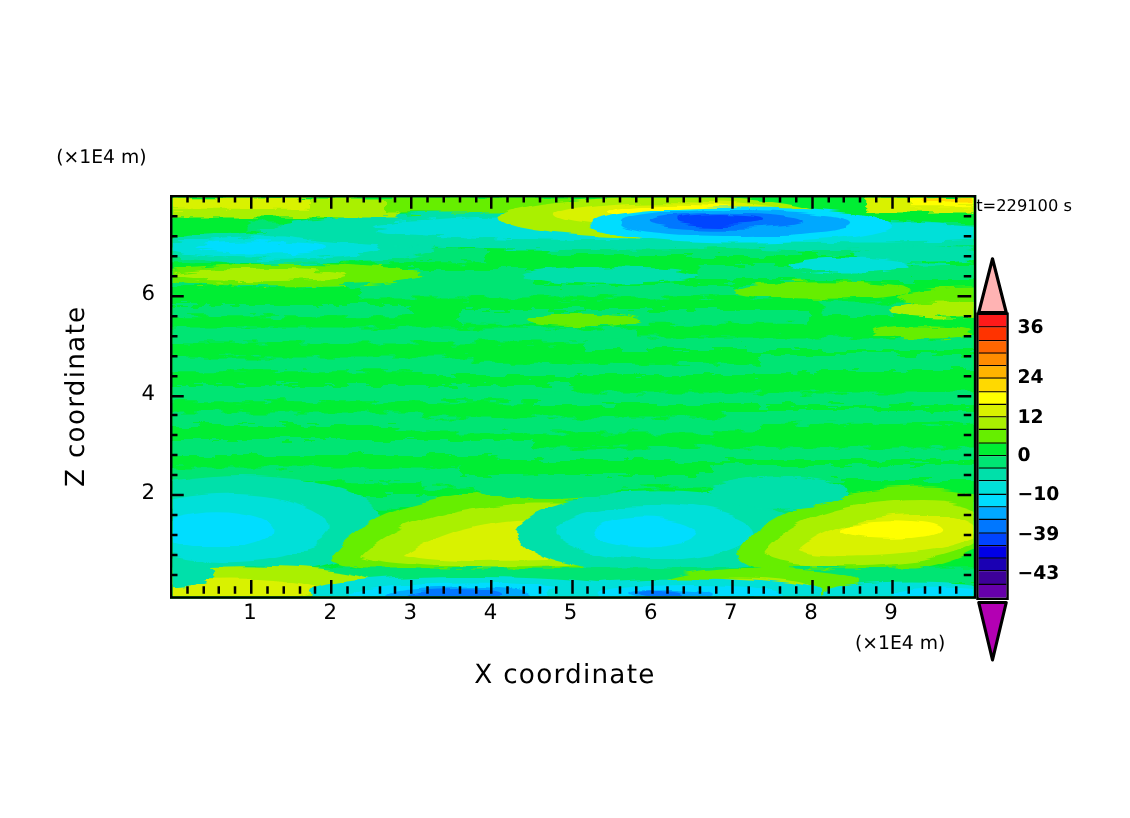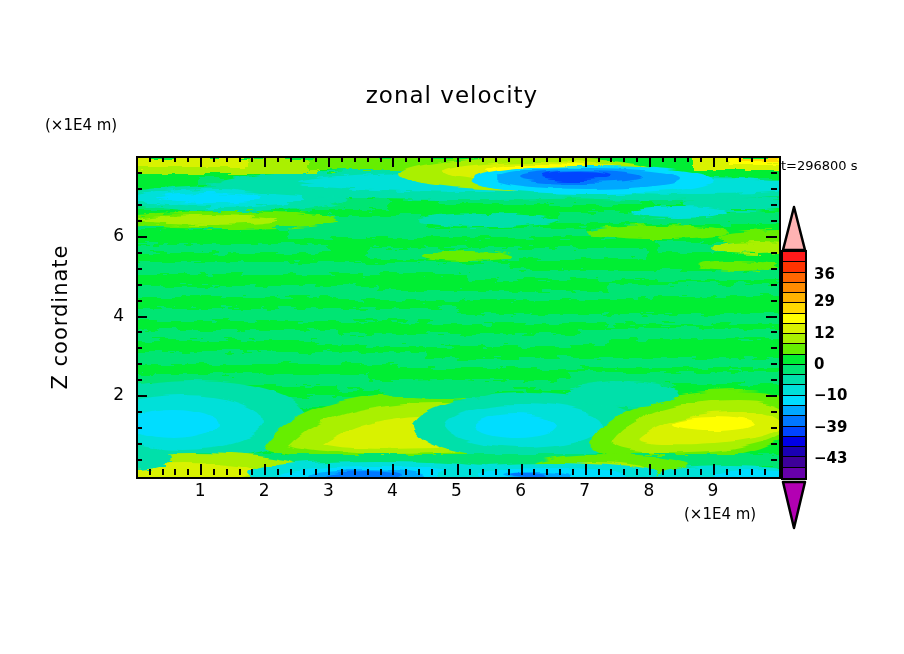--- a/index.html
+++ b/index.html
@@ -69,24 +69,24 @@
   .clabel{
     position:absolute;left:33px;font-size:15px;color:#000;white-space:nowrap;
     font-weight:bold;
   }
 </style>
 </head>
 <body>
 
 <div class="fig">
 
-  <div class="title">zonal velocity</div>
   <div class="unit-top">(×1E4 m)</div>
   <div class="unit-bottom">(×1E4 m)</div>
-  <div class="timestamp">t=296800 s</div>
+  <div class="timestamp">t=229100 s</div>
+  <div class="xlabel">X coordinate</div>
   <div class="ylabel">Z coordinate</div>
 
   <div class="plot">
     <div class="plot-inner">
       <svg width="641" height="319" viewBox="0 0 641 319" preserveAspectRatio="none">
         <defs>
           <filter id="rough" x="-5%" y="-5%" width="110%" height="110%">
             <feTurbulence type="fractalNoise" baseFrequency="0.05 0.22" numOctaves="3" seed="7" result="n"></feTurbulence>
             <feDisplacementMap in="SourceGraphic" in2="n" scale="11" xChannelSelector="R" yChannelSelector="G"></feDisplacementMap>
           </filter>
@@ -448,22 +448,22 @@
         <div class="cband" style="background: rgb(26, 0, 179); height: 4.54545%;"></div>
         <div class="cband" style="background: rgb(61, 0, 153); height: 4.54545%;"></div>
         <div class="cband" style="background: rgb(102, 0, 170); height: 4.54545%;"></div>
       </div>
     <div class="cap" style="top:275px;height:50px;">
       <svg width="26" height="50" viewBox="0 0 26 50">
           <polygon id="capBot" points="2,2 24,2 13,48" stroke="#000" stroke-width="2.5" stroke-linejoin="round" fill="#b300b3"></polygon>
         </svg>
     </div>
     <div id="cbarLabels">
-        <div class="clabel" style="top: 60px;">36</div>
-        <div class="clabel" style="top: 87.2727px;">29</div>
+        <div class="clabel" style="top: 47px;">36</div>
+        <div class="clabel" style="top: 87.2727px;">24</div>
         <div class="clabel" style="top: 118.636px;">12</div>
         <div class="clabel" style="top: 150px;">0</div>
         <div class="clabel" style="top: 181.364px;">−10</div>
         <div class="clabel" style="top: 212.727px;">−39</div>
         <div class="clabel" style="top: 244.091px;">−43</div>
       </div>
   </div>
 
 </div>
 

